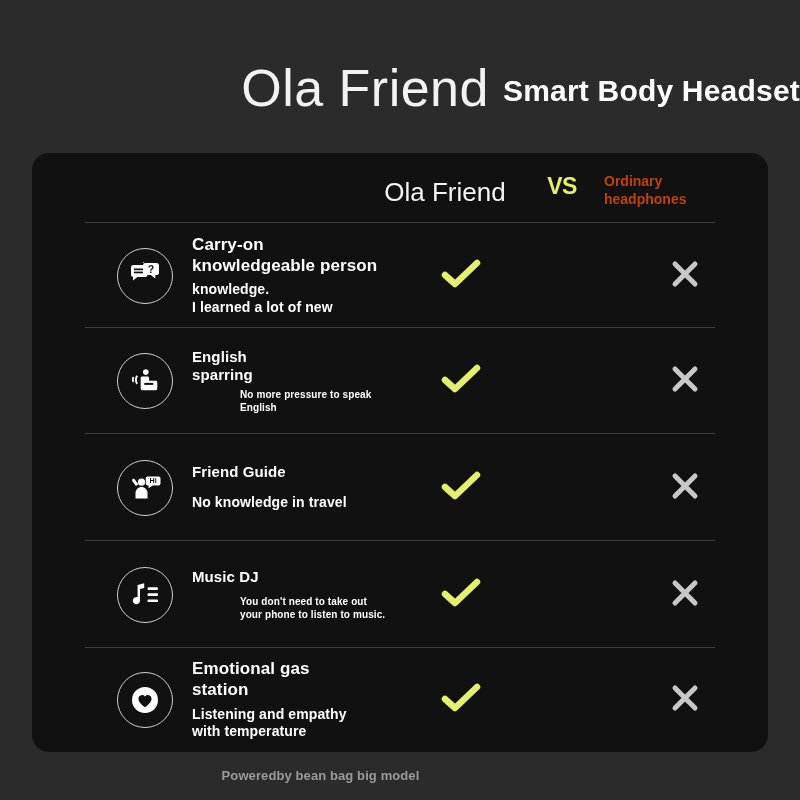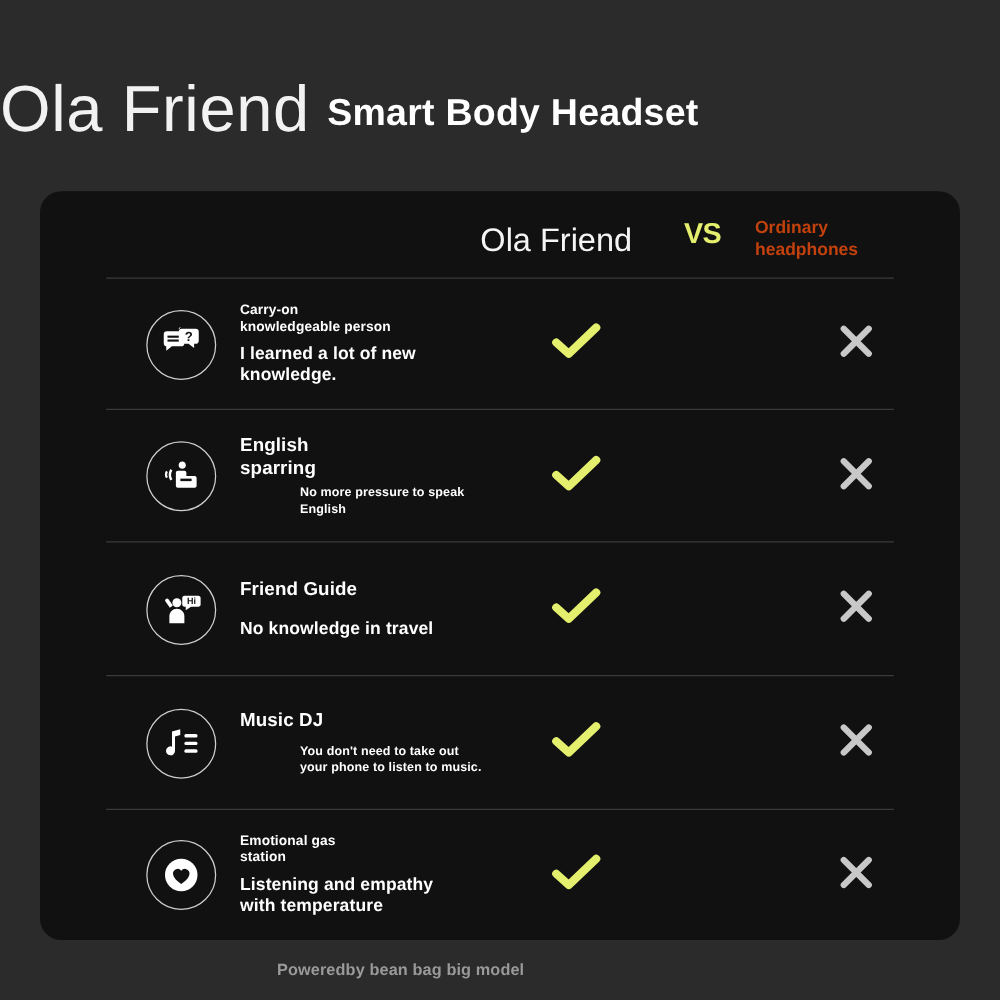--- a/index.html
+++ b/index.html
@@ -16,21 +16,21 @@
     color: #ffffff;
     position: relative;
   }
 
   
   .page-title {
     position: absolute;
     top: 62px;
     left: 0;
     width: 800px;
-    text-align: left;
+    text-align: right;
     white-space: nowrap;
     line-height: 1;
   }
   .title-light {
     font-size: 52px;
     font-weight: 300;
     color: #f2f2f2;
     letter-spacing: 0.5px;
     vertical-align: baseline;
   }
@@ -136,21 +136,21 @@
     justify-content: center;
   }
   .icon-wrap svg { display: block; }
 
   .txt {
     position: absolute;
     left: 160px;
     width: 210px;
   }
   .feat-title {
-    font-size: 11px;
+    font-size: 17px;
     font-weight: 700;
     line-height: 1.22;
     color: #ffffff;
     letter-spacing: 0.1px;
   }
   .feat-title.big {
     font-size: 15px;
   }
   .feat-desc {
     font-size: 14px;
@@ -222,22 +222,22 @@
           <path fill="#fff" d="M15.5 1h11A2.5 2.5 0 0129 3.5v7a2.5 2.5 0 01-2.5 2.5h-1.2v3.4L20.8 13h-5.3A2.5 2.5 0 0113 10.5v-7A2.5 2.5 0 0115.5 1z"></path>
           <text x="21" y="10.6" font-family="'Liberation Sans',sans-serif" font-size="10.5" font-weight="700" fill="#111" text-anchor="middle">?</text>
         </svg>
       </div>
       <div class="txt">
         <div class="feat-title">
           <div>Carry-on</div>
           <div>knowledgeable person</div>
         </div>
         <div class="feat-desc">
+          <div>knowledge.</div>
           <div>I learned a lot of new</div>
-          <div>knowledge.</div>
         </div>
       </div>
       <div class="mark-yes">
         <svg width="42" height="32" viewBox="0 0 42 32">
             <path d="M5 17 L15 26 L37 5" stroke="#e5ef6e" stroke-width="6.5" fill="none" stroke-linecap="round" stroke-linejoin="round"></path>
           </svg>
       </div>
       <div class="mark-no">
         <svg width="30" height="30" viewBox="0 0 30 30">
             <path d="M5 5 L25 25 M25 5 L5 25" stroke="#c8c8c8" stroke-width="5" fill="none" stroke-linecap="round"></path>

